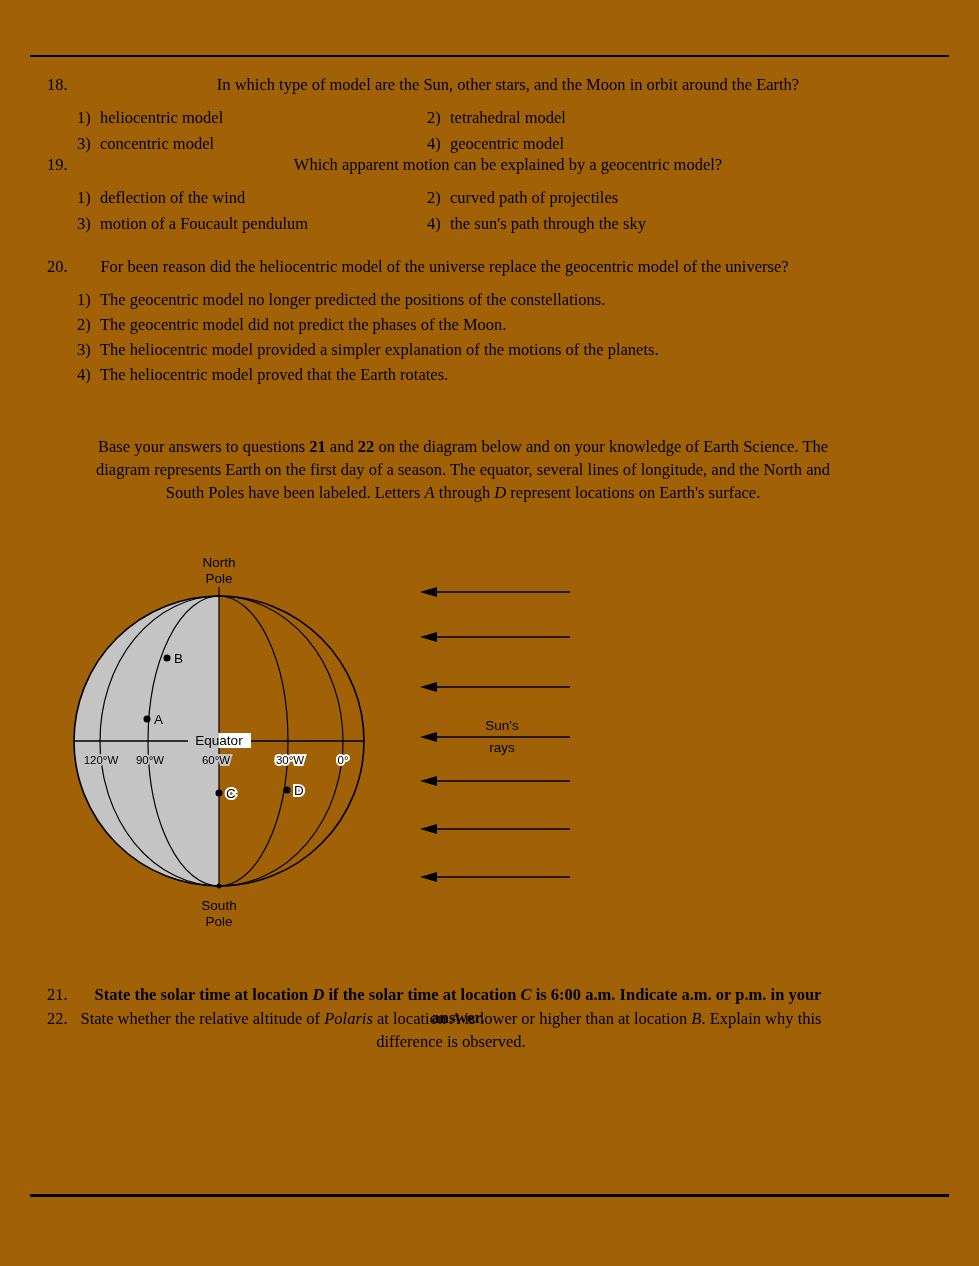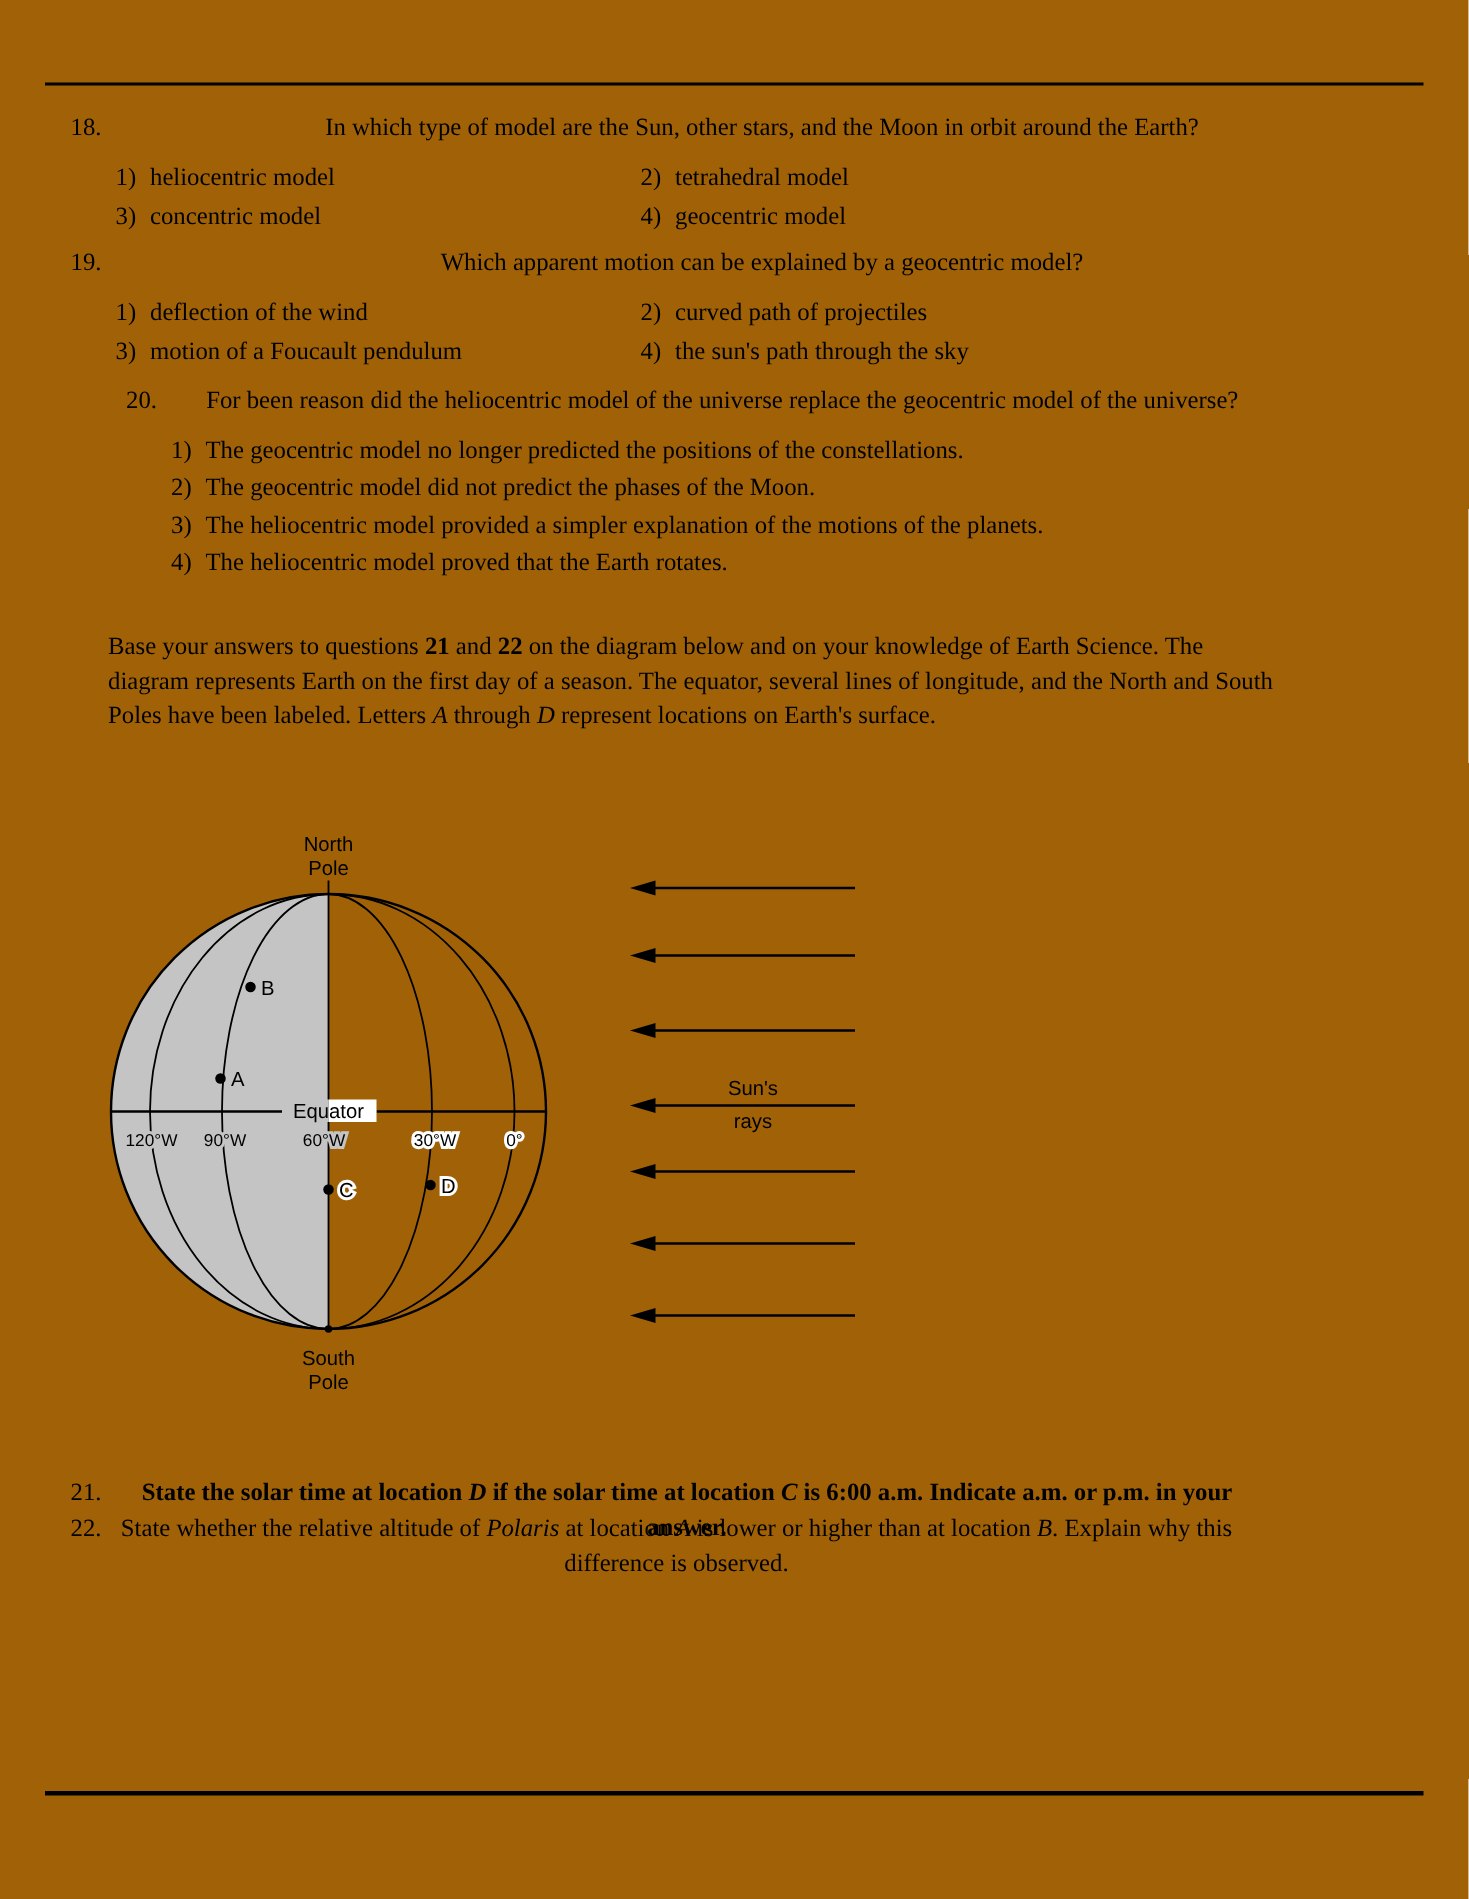--- a/index.html
+++ b/index.html
@@ -29,22 +29,22 @@
     position: absolute;
     left: 47px;
     right: 40px;
     display: grid;
     grid-template-columns: 30px 1fr;
     align-items: start;
   }
   .q-num { line-height: 23px; }
   .q-text { margin: 0; line-height: 23px; text-align: center; }
   .q18 { top: 73px; }
-  .q19 { top: 163px; }
-  .q20 { top: 255px; margin-left: 37px; }
+  .q19 { top: 153px; }
+  .q20 { top: 255px; }
   .q21 { top: 943px; margin-top: 40px; }
   .q22 { top: 1007px; }
   .q20 .q-text { max-width: 735px; }
   .q21 .q-text { max-width: 762px; font-weight: bold; }
   .q22 .q-text { max-width: 748px; }
 
   .options {
     display: grid;
     margin-top: 11px;
   }
@@ -63,21 +63,21 @@
     line-height: 22px;
   }
   .opt-label { min-width: 14px; }
 
   .passage {
     position: absolute;
     top: 419px;
     left: 72px;
     width: 782px;
   }
-  .passage p { margin: 0; line-height: 23px; }
+  .passage p { margin: 16px; line-height: 23px; text-align: center; }
 
   .it { font-style: italic; }
   .bd { font-weight: bold; }
 
   .diagram-wrap {
     position: absolute;
     top: 545px;
     left: 0;
     width: 620px;
     height: 400px;

